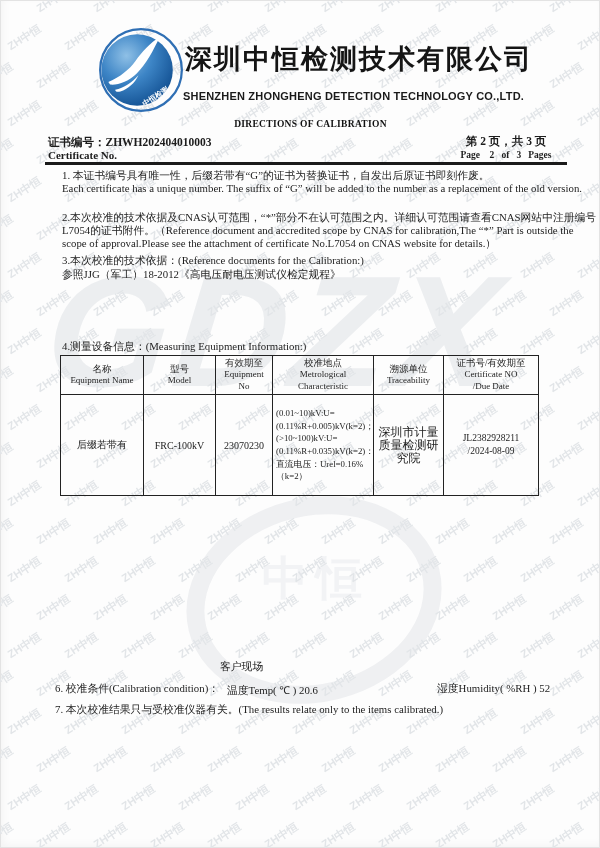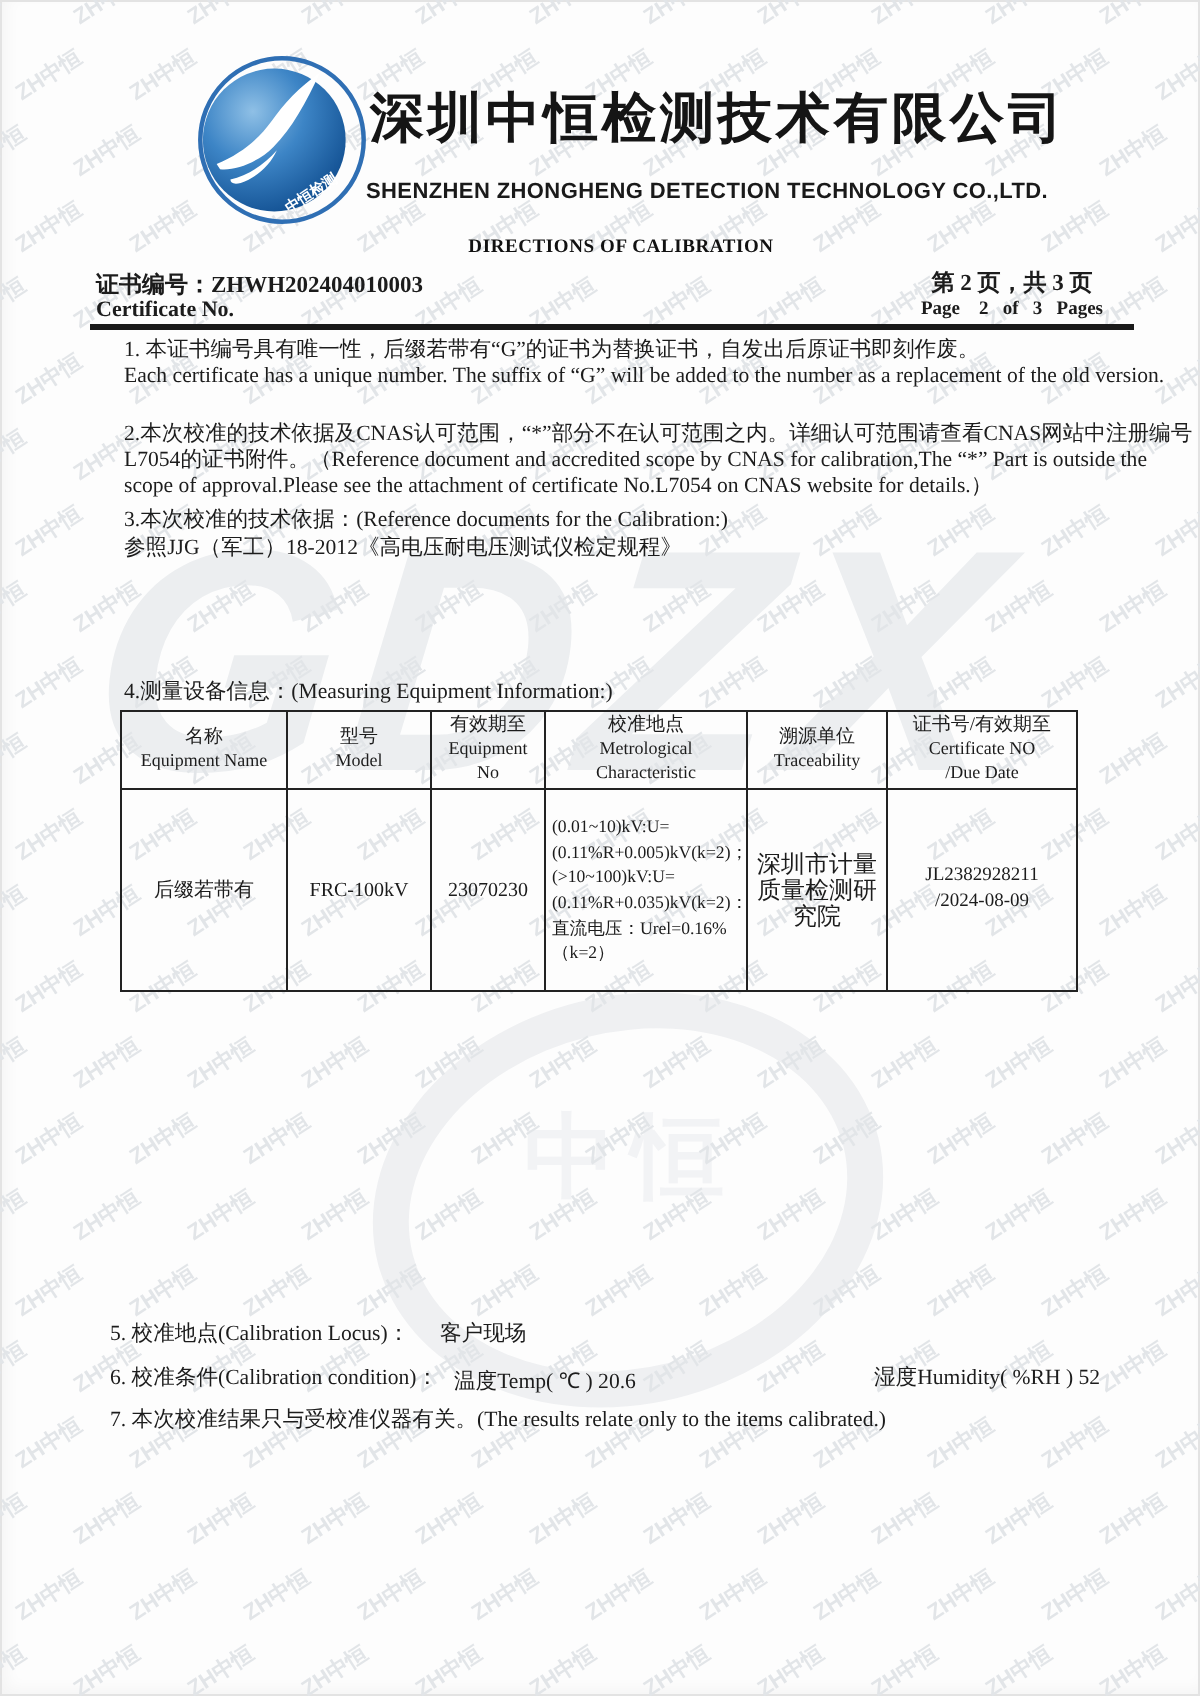--- a/index.html
+++ b/index.html
@@ -443,21 +443,20 @@
           <td class="metro">(0.01~10)kV:U=(0.11%R+0.005)kV(k=2)；(&gt;10~100)kV:U=(0.11%R+0.035)kV(k=2)：直流电压：Urel=0.16%（k=2）</td>
           <td class="trace">深圳市计量质量检测研究院</td>
           <td class="certno">
               <div>JL2382928211</div>
               <div>/2024-08-09</div>
             </td>
         </tr>
       </tbody>
     </table>
 
-    <div class="abs item i5l">5. 校准地点(Calibration Locus)：</div>
     <div class="abs item i5v">客户现场</div>
     <div class="abs item i6l">6. 校准条件(Calibration condition)：</div>
     <div class="abs item i6t">温度Temp( ℃ ) 20.6</div>
     <div class="abs item i6h">湿度Humidity( %RH ) 52</div>
     <div class="abs item i7">7. 本次校准结果只与受校准仪器有关。(The results relate only to the items calibrated.)</div>
 
   </div>
 </div>
 
 </body></html>

